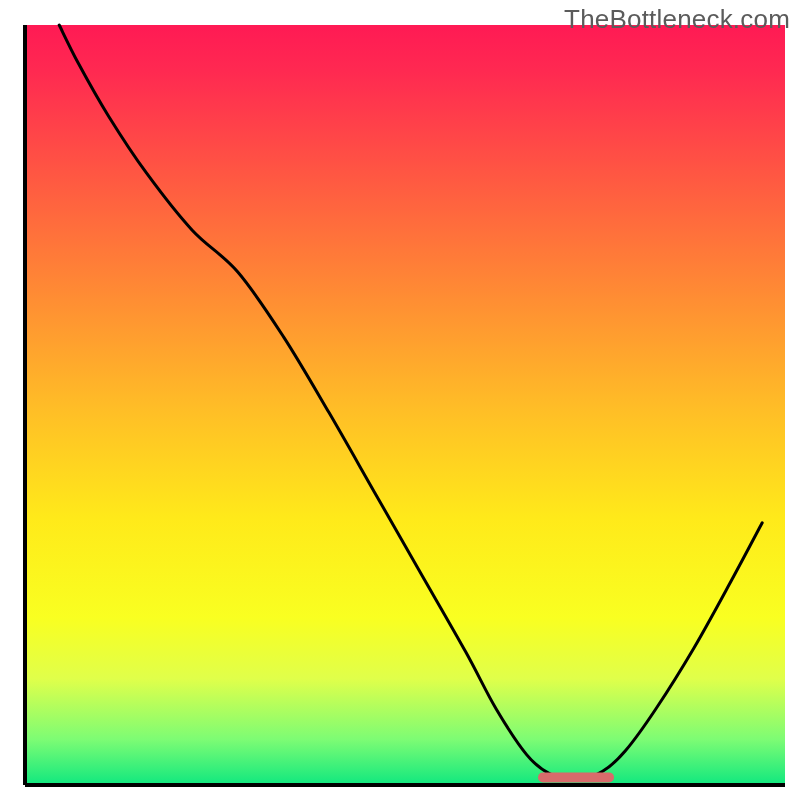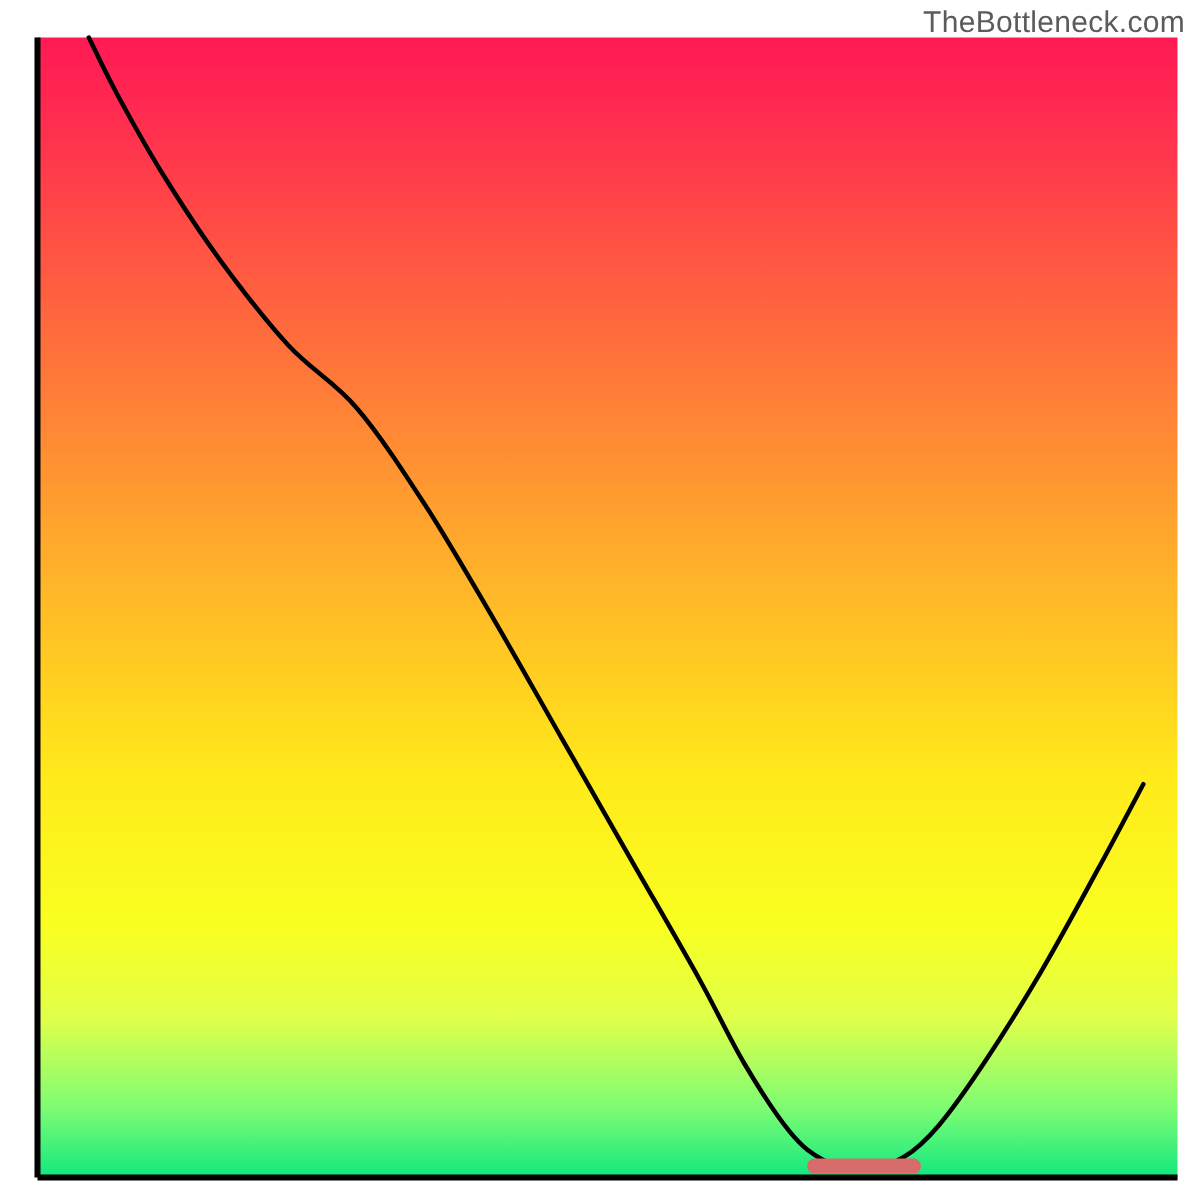--- a/index.html
+++ b/index.html
@@ -13,21 +13,21 @@
   .chart-container {
     position: relative;
     width: 800px;
     height: 800px;
   }
   .watermark {
     position: absolute;
     top: 4px;
     right: 10px;
     color: #5b5b5b;
-    font-size: 20px;
+    font-size: 26px;
     font-weight: 500;
     letter-spacing: 0.2px;
     z-index: 10;
   }
   svg {
     position: absolute;
     top: 0;
     left: 0;
     display: block;
   }

